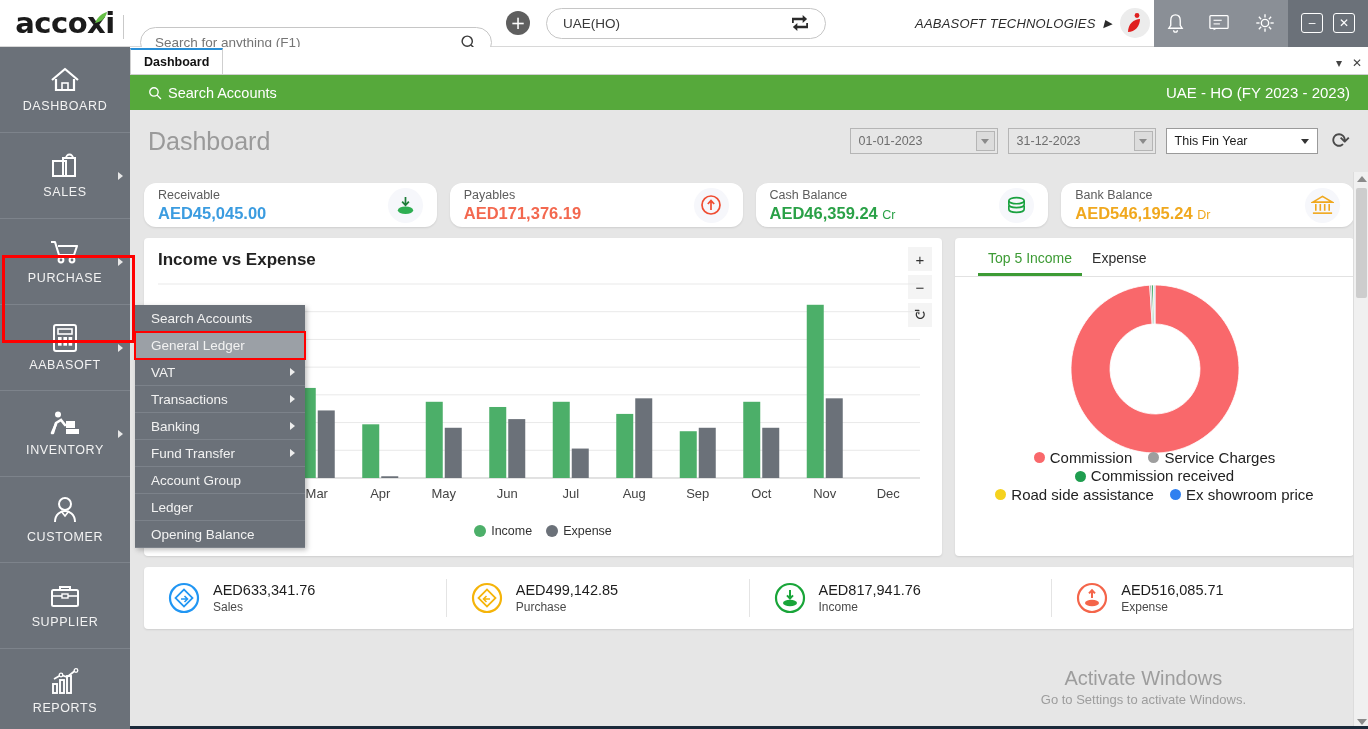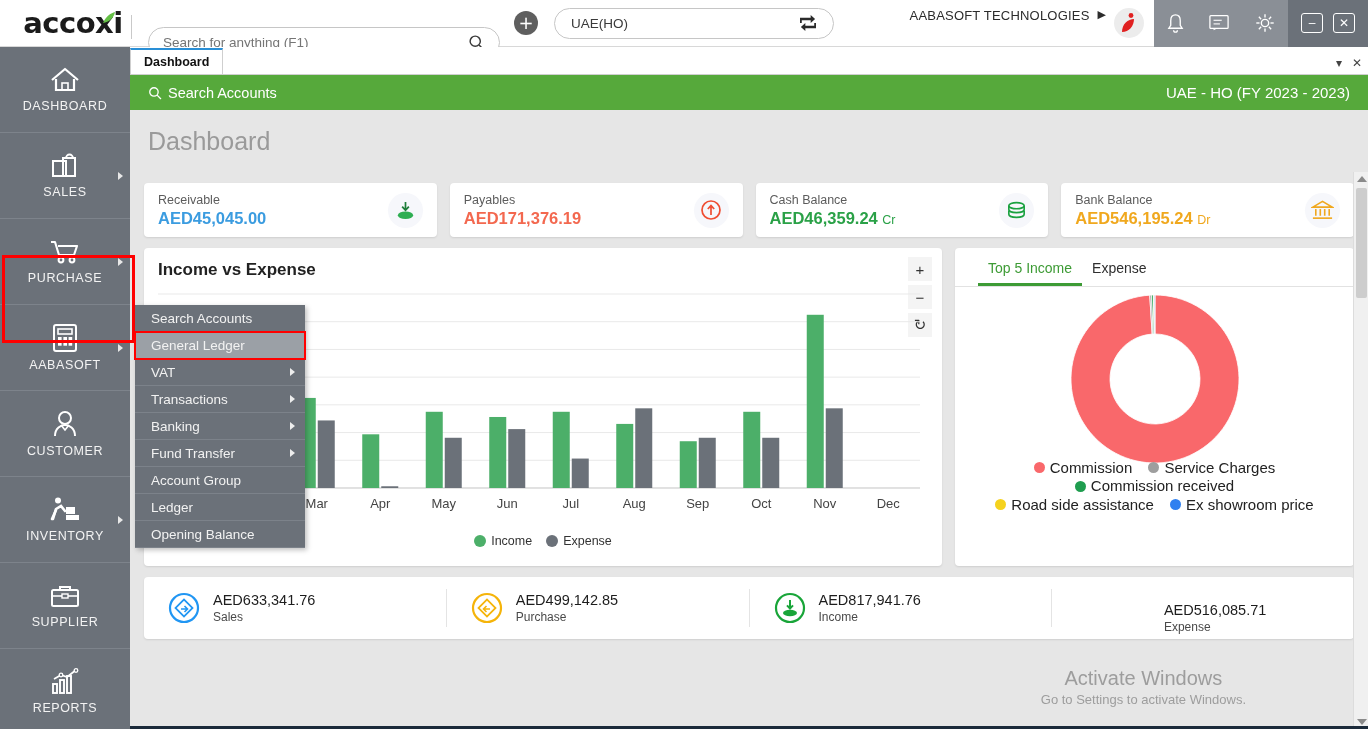--- a/index.html
+++ b/index.html
@@ -13,21 +13,21 @@
   body { position: relative; }
 
   
   .topbar {
     position: absolute; top: 0; left: 0; width: 1368px; height: 47px;
     background: #ffffff; display: flex; align-items: center;
     border-bottom: 1px solid #d8d8d8;
   }
   .logo {
     width: 130px; height: 41px; display: flex; align-items: center;
-    justify-content: center; position: relative; margin-left: 8px;
+    justify-content: center; position: relative;
   }
   .logo-text {
     font-size: 29px; font-weight: bold; color: #1b1b1b;
     letter-spacing: -0.5px; font-family: "DejaVu Sans", sans-serif;
   }
   .logo-divider {
     position: absolute; right: 6px; top: 12px; width: 1px; height: 24px;
     background: #c9c9c9;
   }
   .logo-leaf {
@@ -49,22 +49,23 @@
     color: #fff; font-size: 18px; line-height: 1; cursor: pointer;
     font-family: "DejaVu Sans", sans-serif;
   }
   .branch-box {
     width: 280px; height: 31px; border: 1px solid #c6c6c6; border-radius: 16px;
     margin-left: 16px; display: flex; align-items: center; padding: 0 16px;
     background: #fff;
   }
   .branch-box .bval { flex: 1; font-size: 13.5px; color: #3a3a3a; }
   .company {
-    margin-left: auto; display: flex; gap: 8px;
-    padding-right: 10px;
+    margin-left: auto; display: flex; align-items: center; gap: 8px;
+    padding-right: 4px;
+    font-style: italic;
   }
   .company-name { font-size: 13px; color: #2c2c2c; letter-spacing: .2px; }
   .avatar {
     width: 30px; height: 30px; border-radius: 50%; background: #ececec;
     display: flex; align-items: center; justify-content: center; overflow: hidden;
   }
   .icon-group {
     width: 134px; height: 47px; background: #8a8f96; display: flex;
     align-items: center; justify-content: space-around;
   }
@@ -148,21 +149,21 @@
   .sel-field .caret-dn { position: absolute; right: 8px; border-top-color:#333; }
   .refresh-ico { color:#4a4a4a; font-size: 22px; cursor: pointer; margin-left: 4px; }
 
   .content {
     height: 557px; background: #e6e6e6; padding: 11px 14px 0 14px;
     position: relative; overflow: hidden;
   }
 
   .kpi-row { display: flex; gap: 13px; }
   .kpi {
-    flex: 1; height: 54px; background: #fff; border-radius: 4px;
+    flex: 1; height: 44px; background: #fff; border-radius: 12px;
     display: flex; align-items: center; padding: 0 14px;
     box-shadow: 0 1px 2px rgba(0,0,0,.10);
   }
   .kpi .lab { font-size: 12.5px; color: #5c5c5c; }
   .kpi .val { font-size: 16.5px; font-weight: bold; margin-top: 2px; }
   .kpi .val .suf { font-size: 12.5px; font-weight: normal; }
   .kpi .circ {
     margin-left: auto; width: 35px; height: 35px; border-radius: 50%;
     background: #f6f7fb; display: flex; align-items: center; justify-content: center;
   }
@@ -206,21 +207,21 @@
   }
   .donut-legend .lg { display: inline-flex; margin: 0 6px; }
   .donut-legend .dot { width: 11px; height: 11px; }
 
   .bot-card {
     margin-top: 11px; height: 62px; background: #fff; border-radius: 4px;
     display: flex; align-items: center; box-shadow: 0 1px 2px rgba(0,0,0,.10); justify-content: center;
   }
   .bot-item { flex: 1; display: flex; align-items: center; gap: 13px; padding-left: 24px;
     border-right: 1px solid #e4e4e4; height: 38px; }
-  .bot-item:last-child { border-right: none; flex-direction: column; }
+  .bot-item:last-child { border-right: none; }
   .bot-val { font-size: 14.5px; color: #1d1d1d; }
   .bot-lab { font-size: 12px; color: #4a4a4a; margin-top: 2px; }
 
   .watermark {
     position: absolute; right: 122px; bottom: 22px; text-align: center;
     color: #9d9d9d; pointer-events: none; z-index: 12;
   }
   .wm1 { font-size: 20px; }
   .wm2 { font-size: 13px; margin-top: 2px; }
 
@@ -375,38 +376,38 @@
         <rect x="7" y="19.5" width="3.6" height="3.2"></rect>
           <rect x="12.4" y="19.5" width="3.6" height="3.2"></rect>
           <rect x="17.6" y="19.5" width="3.6" height="3.2"></rect>
       </g>
     </svg>
     <span class="lbl">AABASOFT</span>
     <span class="side-arrow"></span>
   </div>
 
   <div class="side-item">
-    <svg width="28" height="30" viewBox="0 0 28 30">
-      <circle cx="14" cy="9" r="6" fill="none" stroke="#fff" stroke-width="2"></circle>
-      <path d="M4 27 C4 19, 10 16, 14 16 C18 16, 24 19, 24 27" fill="none" stroke="#fff" stroke-width="2"></path>
-      <path d="M10 16 L14 21 L18 16" fill="none" stroke="#fff" stroke-width="1.6"></path>
-    </svg>
-    <span class="lbl">CUSTOMER</span>
-  </div>
-
-  <div class="side-item">
     <svg width="36" height="28" viewBox="0 0 36 28">
       <circle cx="11" cy="4.5" r="3" fill="#fff"></circle>
       <path d="M6 23 L9 13 L14 10 L18 15" fill="none" stroke="#fff" stroke-width="2.6" stroke-linecap="round"></path>
       <path d="M9 14 L5 23" stroke="#fff" stroke-width="2.6" stroke-linecap="round"></path>
       <rect x="19" y="11" width="9" height="7" fill="#fff"></rect>
       <rect x="19" y="19" width="13" height="5" fill="#fff"></rect>
     </svg>
     <span class="lbl">INVENTORY</span>
     <span class="side-arrow"></span>
+  </div>
+
+  <div class="side-item">
+    <svg width="28" height="30" viewBox="0 0 28 30">
+      <circle cx="14" cy="9" r="6" fill="none" stroke="#fff" stroke-width="2"></circle>
+      <path d="M4 27 C4 19, 10 16, 14 16 C18 16, 24 19, 24 27" fill="none" stroke="#fff" stroke-width="2"></path>
+      <path d="M10 16 L14 21 L18 16" fill="none" stroke="#fff" stroke-width="1.6"></path>
+    </svg>
+    <span class="lbl">CUSTOMER</span>
   </div>
 
   <div class="side-item">
     <svg width="32" height="28" viewBox="0 0 32 28">
       <rect x="3" y="8" width="26" height="16" rx="1.5" fill="none" stroke="#fff" stroke-width="2"></rect>
       <path d="M11 8 V5 h10 v3" fill="none" stroke="#fff" stroke-width="2"></path>
       <line x1="3" y1="14" x2="29" y2="14" stroke="#fff" stroke-width="1.6"></line>
       <rect x="13" y="12" width="6" height="4" fill="#6b7179" stroke="#fff" stroke-width="1.4"></rect>
     </svg>
     <span class="lbl">SUPPLIER</span>
@@ -443,20 +444,39 @@
         <circle cx="8.5" cy="8.5" r="6" fill="none" stroke="#fff" stroke-width="1.9"></circle>
         <line x1="13" y1="13" x2="18.5" y2="18.5" stroke="#fff" stroke-width="1.9"></line>
       </svg>
       <span>Search Accounts</span>
     </div>
     <div class="gright">UAE - HO (FY 2023 - 2023)</div>
   </div>
 
   <div class="toolbar">
     <div class="page-title">Dashboard</div>
+    <div class="tb-right">
+      <div class="date-field">
+        <span>01-01-2023</span>
+        <span class="spin">
+            <span class="caret-dn"></span>
+          </span>
+      </div>
+      <div class="date-field">
+        <span>31-12-2023</span>
+        <span class="spin">
+            <span class="caret-dn"></span>
+          </span>
+      </div>
+      <div class="sel-field">
+        <span>This Fin Year</span>
+        <span class="caret-dn"></span>
+      </div>
+      <span class="refresh-ico">⟳</span>
+    </div>
   </div>
 
   <div class="content">
 
     <div class="kpi-row">
 
       <div class="kpi">
         <div>
           <div class="lab">Receivable</div>
           <div class="val" style="color:#3b9ce0">AED45,045.00</div>

